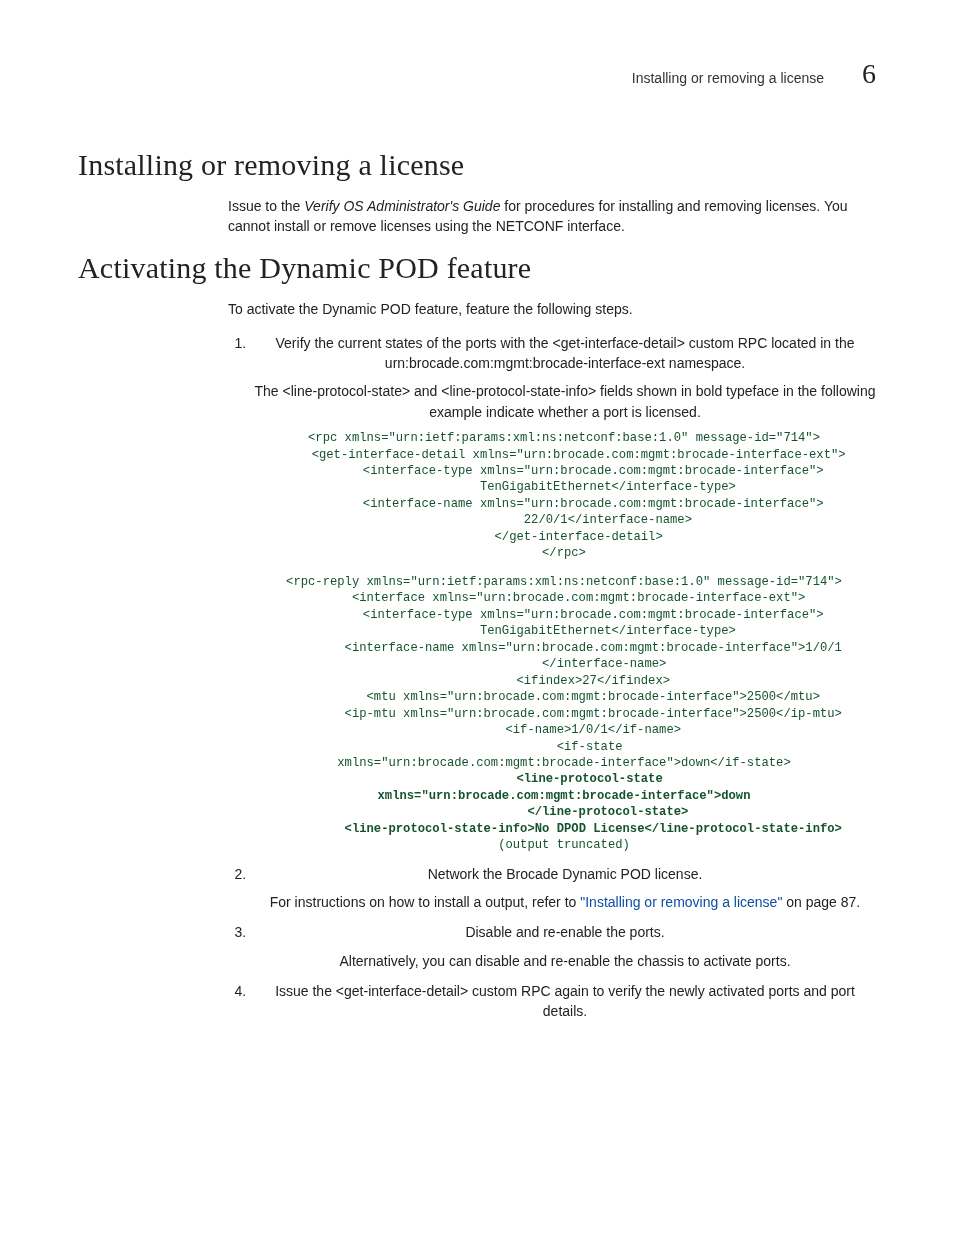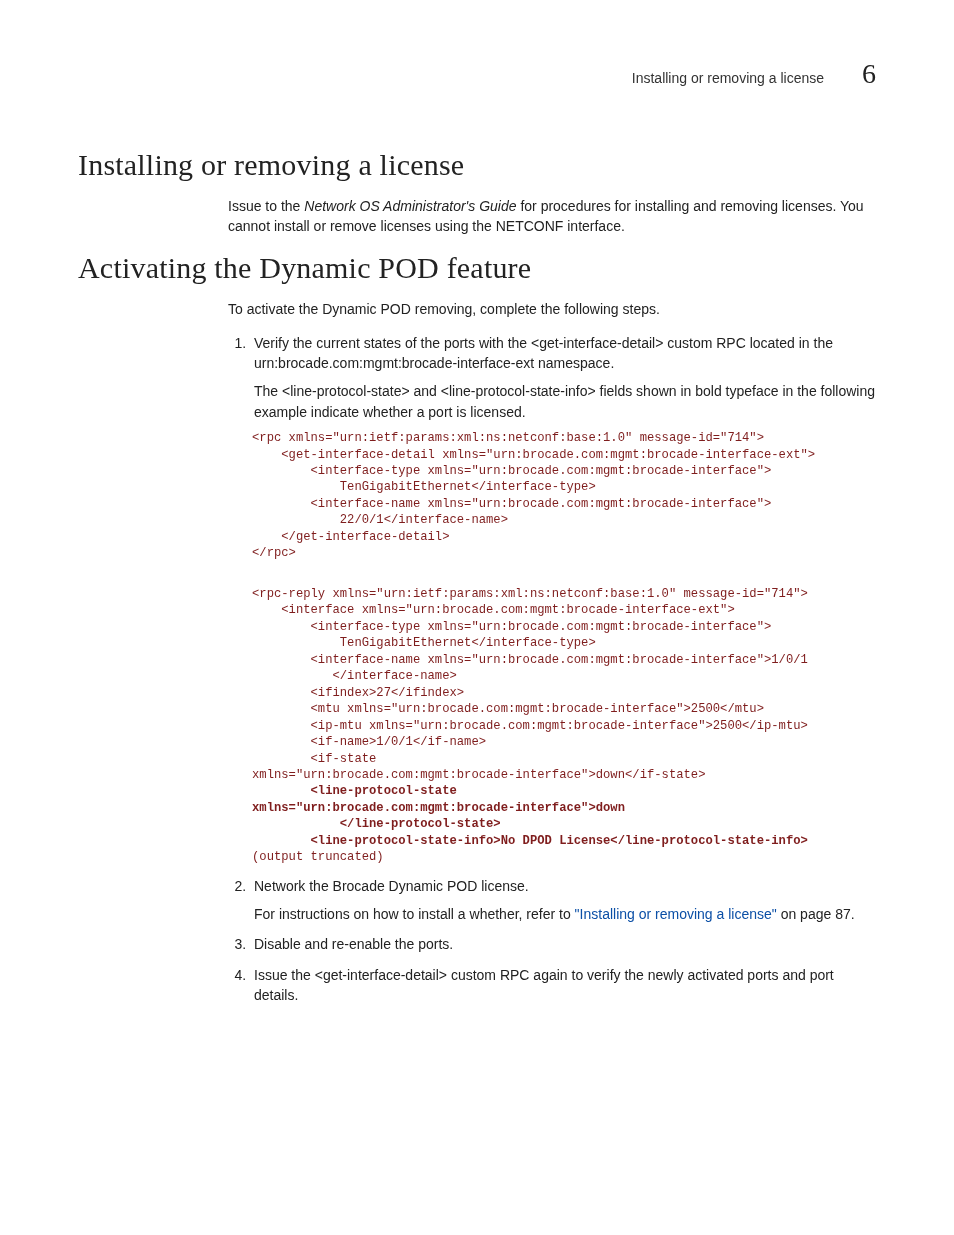--- a/index.html
+++ b/index.html
@@ -48,68 +48,69 @@
     line-height: 1.45;
     color: #222;
   }
   .body-indent p { margin: 0 0 14px 0; }
   .it { font-style: italic; }
   ol.steps {
     margin: 0;
     padding-left: 22px;
     font-size: 14px;
     line-height: 1.45;
+    text-align: center;
   }
   ol.steps > li { margin-bottom: 10px; padding-left: 4px; }
   ol.steps > li > p { margin: 8px 0 0 0; }
   .code {
     font-family: 'Courier New', Courier, monospace;
     font-size: 12.2px;
     line-height: 1.35;
     white-space: pre;
     margin: 8px 0 8px -2px;
-    color: #7f1d1d;
+    color: #14532d;
   }
   .code .b { font-weight: bold; }
   a.xref { color: #0b4fa6; text-decoration: none; }
 </style>
 </head>
 <body>
 
 <div class="page">
 
   <div class="running-head">
     <span>Installing or removing a license</span>
     <span class="chap">6</span>
   </div>
 
   <h1 class="section">Installing or removing a license</h1>
   <div class="body-indent">
     <p>
-      <span>Issue to the </span><span class="it">Network OS Administrator's Guide</span><span> for procedures for installing and removing licenses. You cannot install or remove licenses using the NETCONF interface.</span>
+      <span>Issue to the </span><span class="it">Verify OS Administrator's Guide</span><span> for procedures for installing and removing licenses. You cannot install or remove licenses using the NETCONF interface.</span>
     </p>
   </div>
 
   <h1 class="section second">Activating the Dynamic POD feature</h1>
   <div class="body-indent">
-    <p>To activate the Dynamic POD removing, complete the following steps.</p>
+    <p>To activate the Dynamic POD feature, feature the following steps.</p>
 
     <ol class="steps">
       <li>
         <span>Verify the current states of the ports with the &lt;get-interface-detail&gt; custom RPC located in the urn:brocade.com:mgmt:brocade-interface-ext namespace.</span>
         <p>The &lt;line-protocol-state&gt; and &lt;line-protocol-state-info&gt; fields shown in bold typeface in the following example indicate whether a port is licensed.</p>
         <div class="code">&lt;rpc xmlns="urn:ietf:params:xml:ns:netconf:base:1.0" message-id="714"&gt;
     &lt;get-interface-detail xmlns="urn:brocade.com:mgmt:brocade-interface-ext"&gt;
         &lt;interface-type xmlns="urn:brocade.com:mgmt:brocade-interface"&gt;
             TenGigabitEthernet&lt;/interface-type&gt;
         &lt;interface-name xmlns="urn:brocade.com:mgmt:brocade-interface"&gt;
             22/0/1&lt;/interface-name&gt;
     &lt;/get-interface-detail&gt;
 &lt;/rpc&gt;</div>
-        <div class="code" style="margin-top:24px;"><span>&lt;rpc-reply xmlns="urn:ietf:params:xml:ns:netconf:base:1.0" message-id="714"&gt;
+        <div class="code" style="margin-top:12px;"><span>&lt;rpc-reply xmlns="urn:ietf:params:xml:ns:netconf:base:1.0" message-id="714"&gt;
     &lt;interface xmlns="urn:brocade.com:mgmt:brocade-interface-ext"&gt;
         &lt;interface-type xmlns="urn:brocade.com:mgmt:brocade-interface"&gt;
             TenGigabitEthernet&lt;/interface-type&gt;
         &lt;interface-name xmlns="urn:brocade.com:mgmt:brocade-interface"&gt;1/0/1
            &lt;/interface-name&gt;
         &lt;ifindex&gt;27&lt;/ifindex&gt;
         &lt;mtu xmlns="urn:brocade.com:mgmt:brocade-interface"&gt;2500&lt;/mtu&gt;
         &lt;ip-mtu xmlns="urn:brocade.com:mgmt:brocade-interface"&gt;2500&lt;/ip-mtu&gt;
         &lt;if-name&gt;1/0/1&lt;/if-name&gt;
         &lt;if-state 
@@ -117,26 +118,27 @@
 <span class="b">        &lt;line-protocol-state 
 xmlns="urn:brocade.com:mgmt:brocade-interface"&gt;down
             &lt;/line-protocol-state&gt;
         &lt;line-protocol-state-info&gt;No DPOD License&lt;/line-protocol-state-info&gt;</span>
 <span>(output truncated)</span></div>
       </li>
 
       <li>
         <span>Network the Brocade Dynamic POD license.</span>
         <p>
-          <span>For instructions on how to install a whether, refer to </span><a class="xref" href="#">"Installing or removing a license"</a><span> on page 87.</span>
+          <span>For instructions on how to install a output, refer to </span><a class="xref" href="#">"Installing or removing a license"</a><span> on page 87.</span>
         </p>
       </li>
 
       <li>
         <span>Disable and re-enable the ports.</span>
+        <p>Alternatively, you can disable and re-enable the chassis to activate ports.</p>
       </li>
 
       <li>
         <span>Issue the &lt;get-interface-detail&gt; custom RPC again to verify the newly activated ports and port details.</span>
       </li>
     </ol>
   </div>
 
 </div>
 

